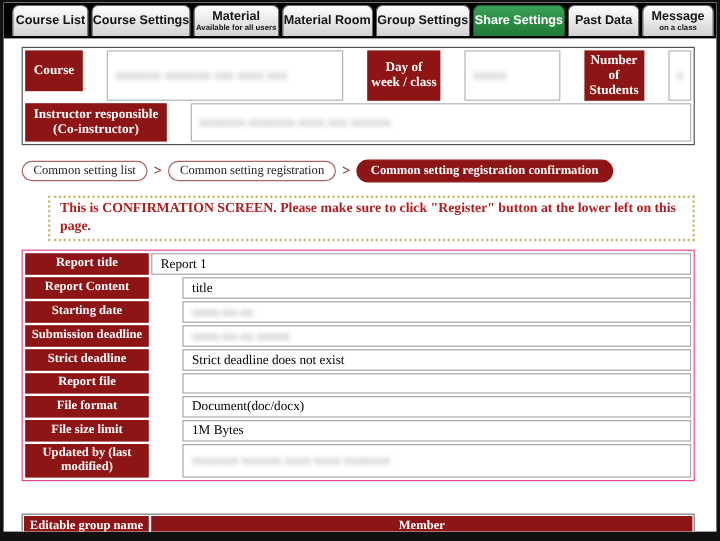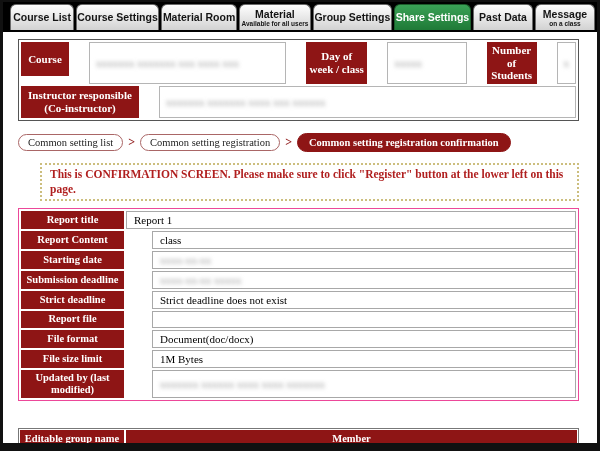--- a/index.html
+++ b/index.html
@@ -95,26 +95,26 @@
   <div class="inner">
 
     <div class="tabbar">
       <div class="tab">
           <span>Course List</span>
         </div>
       <div class="tab">
           <span>Course Settings</span>
         </div>
       <div class="tab">
-          <span>Material Room</span>
-        </div>
-      <div class="tab">
         <span>Material</span>
         <span class="sub">Available for all users</span>
       </div>
+      <div class="tab">
+          <span>Material Room</span>
+        </div>
       <div class="tab">
           <span>Group Settings</span>
         </div>
       <div class="tab active">
           <span>Share Settings</span>
         </div>
       <div class="tab">
           <span>Past Data</span>
         </div>
       <div class="tab">
@@ -158,21 +158,21 @@
 
       <div class="notice">This is CONFIRMATION SCREEN. Please make sure to click "Register" button at the lower left on this page.</div>
 
       <div class="dtable">
         <div class="drow">
           <div class="dlabel">Report title</div>
           <div class="dvalue">Report 1</div>
         </div>
         <div class="drow">
           <div class="dlabel">Report Content</div>
-          <div class="dvalue">class</div>
+          <div class="dvalue">title</div>
         </div>
         <div class="drow">
           <div class="dlabel">Starting date</div>
           <div class="dvalue">
               <span class="redacted">xxxx-xx-xx</span>
             </div>
         </div>
         <div class="drow">
           <div class="dlabel">Submission deadline</div>
           <div class="dvalue">

